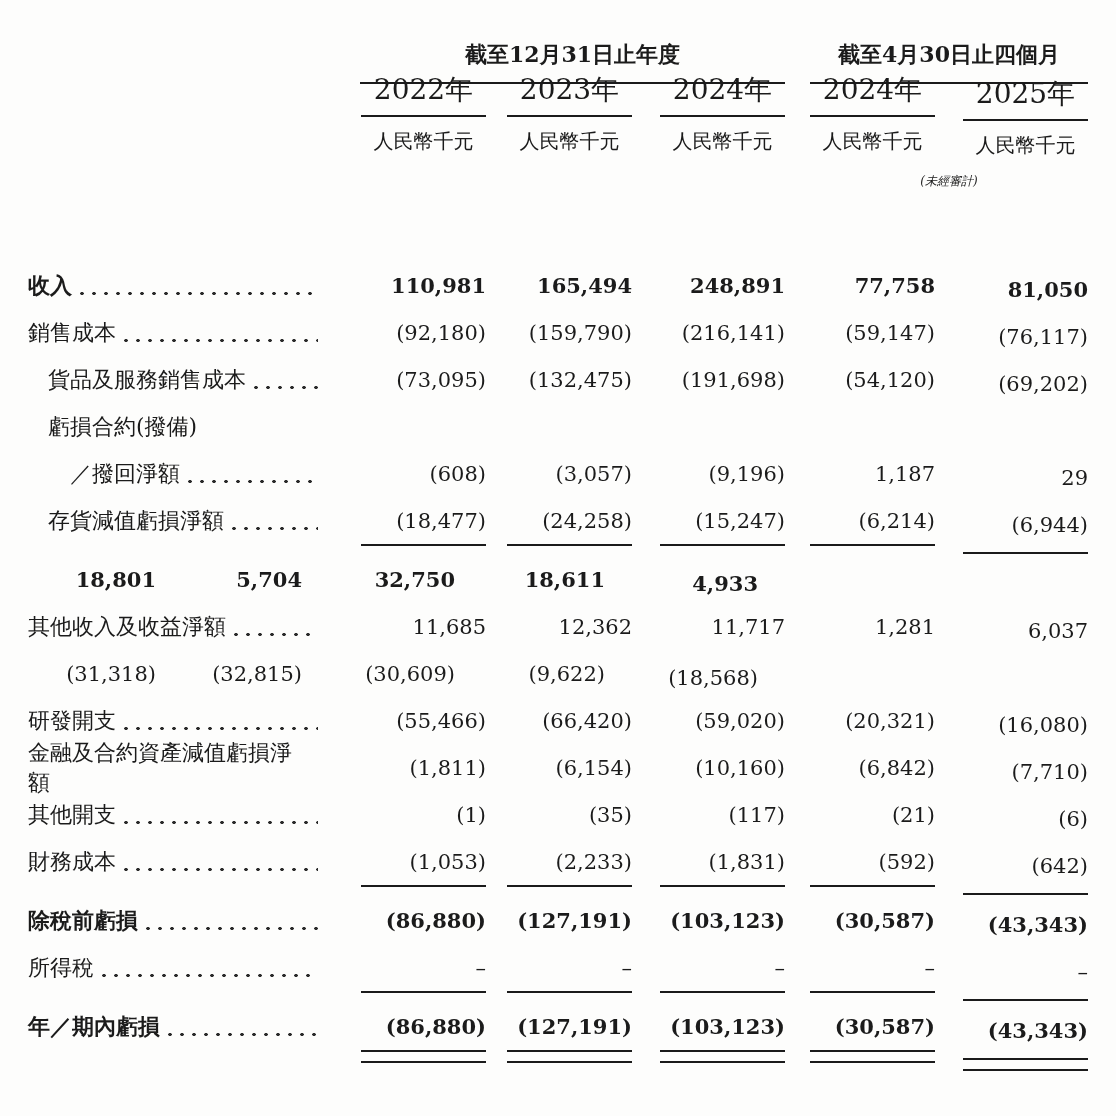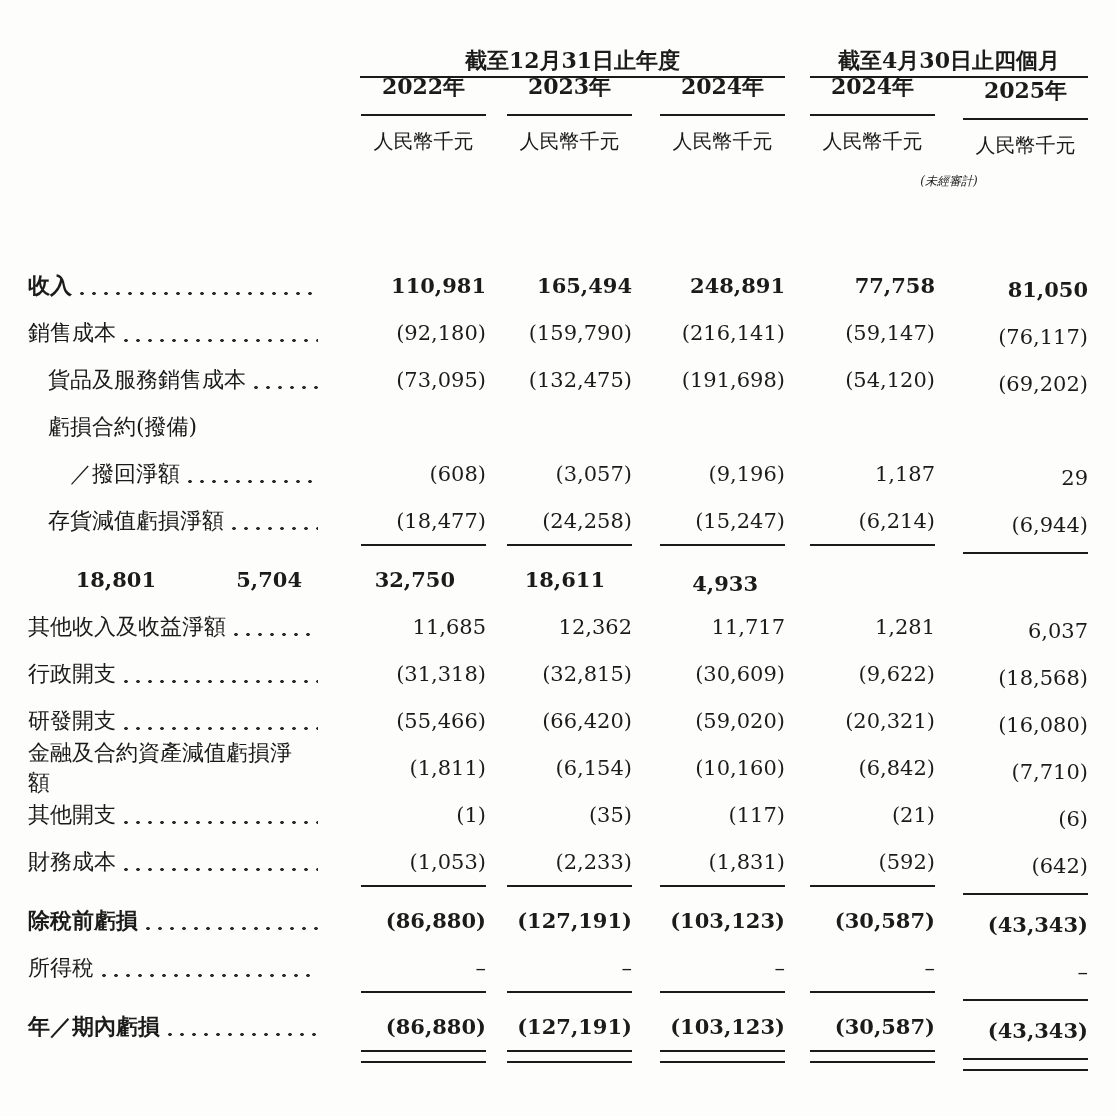--- a/index.html
+++ b/index.html
@@ -29,27 +29,27 @@
 
   .zone { width: 125px; margin-left: auto; text-align: right; }
   .gzone1 { width: 425px; margin-left: auto; }
   .gzone2 { width: 278px; margin-left: auto; }
 
   
   .group-row { height: 56px; }
   .group-row .gz {
     height: 100%; display: flex; align-items: center; justify-content: center;
     border-bottom: 2px solid #1b1b1b;
-    font-weight: bold; font-size: 22px; padding-bottom: 0; box-sizing: border-box; margin-top: 44px;
+    font-weight: bold; font-size: 22px; padding-bottom: 12px; box-sizing: border-box; margin-top: 44px;
   }
   .year-row { height: 51px; }
   .year-row .zone {
     height: 100%; display: flex; align-items: center; justify-content: center;
     border-bottom: 2px solid #1b1b1b;
-    font-weight: bold; font-size: 22px; padding-bottom: 12px; box-sizing: border-box;
+    font-weight: normal; font-size: 28px; padding-bottom: 6px; box-sizing: border-box;
   }
   .unit-row { height: 44px; }
   .unit-row .zone {
     display: flex; justify-content: center;
     font-size: 20px;
   }
   .unaudited-row { height: 36px; }
   .unaudited-row .gzone2 {
     display: flex; justify-content: center;
     font-style: italic; font-size: 12px;
@@ -319,24 +319,20 @@
             <div class="zone">11,717</div>
           </div>
           <div class="cell c4">
             <div class="zone">1,281</div>
           </div>
           <div class="cell c5">
             <div class="zone">6,037</div>
           </div>
         </div>
         <div class="row body-row">
-          <div class="label-cell">
-            <span>行政開支</span>
-            <span class="leader"></span>
-          </div>
           <div class="cell c1">
             <div class="zone">(31,318)</div>
           </div>
           <div class="cell c2">
             <div class="zone">(32,815)</div>
           </div>
           <div class="cell c3">
             <div class="zone">(30,609)</div>
           </div>
           <div class="cell c4">

